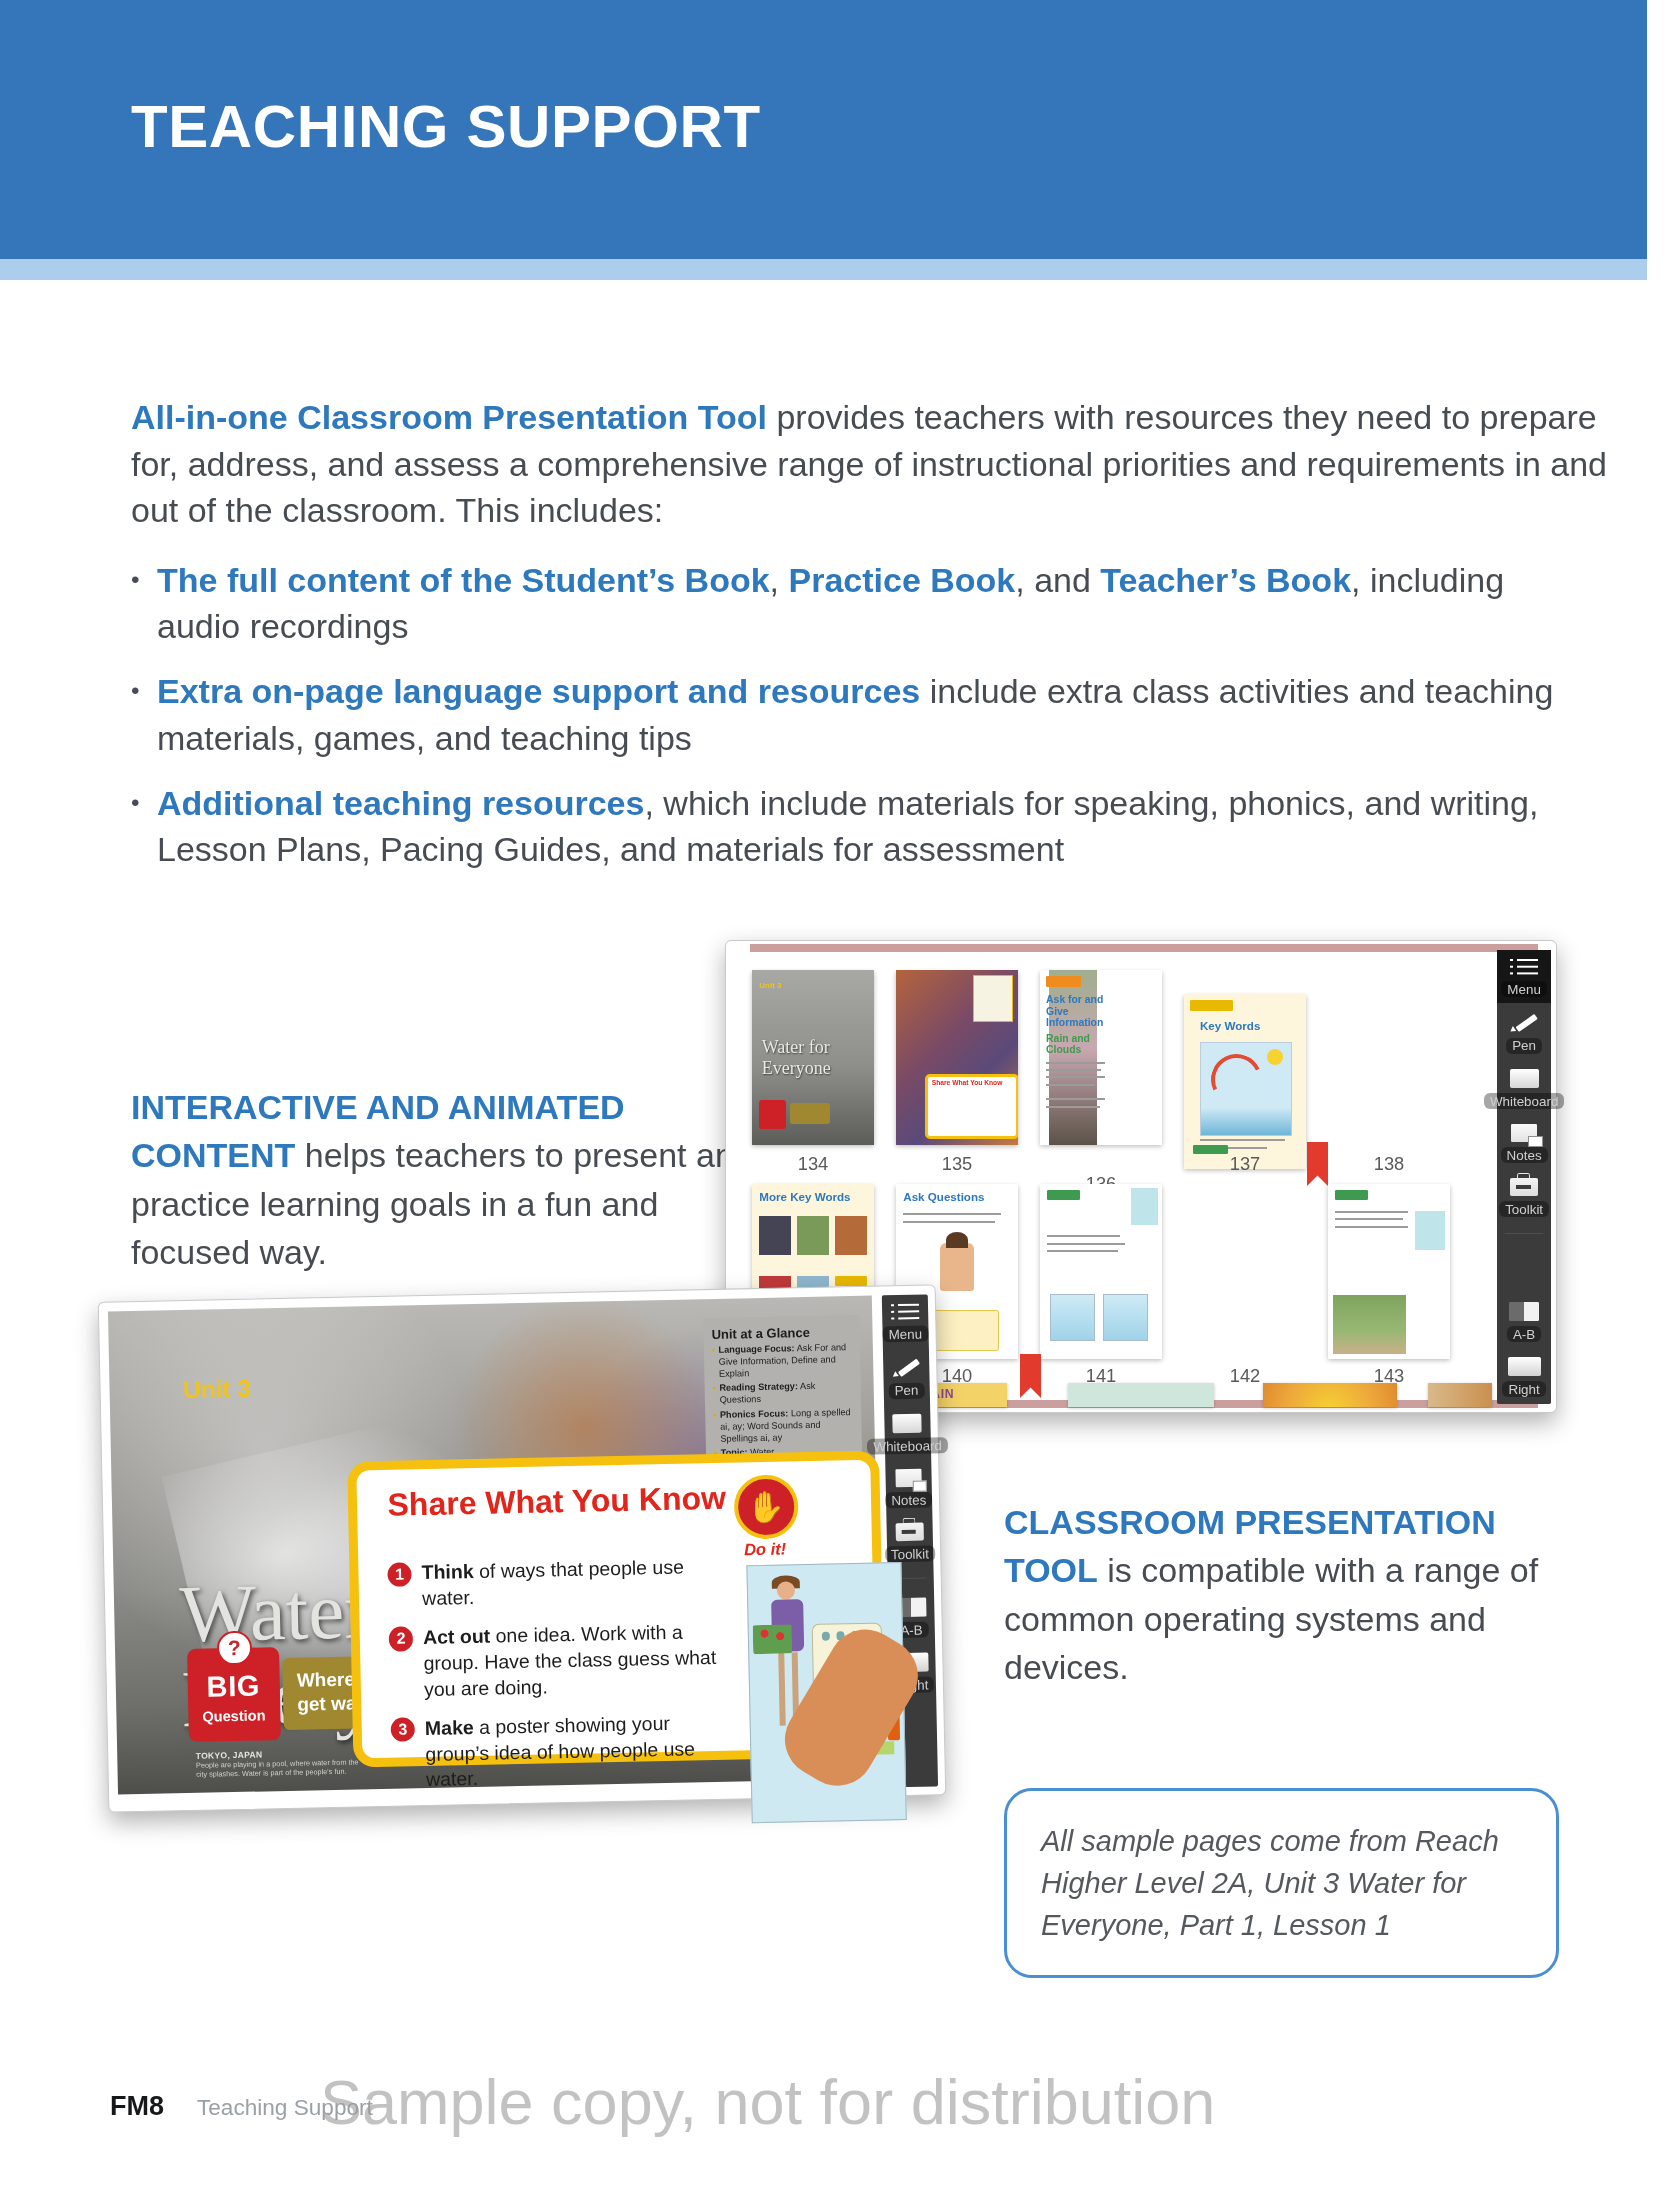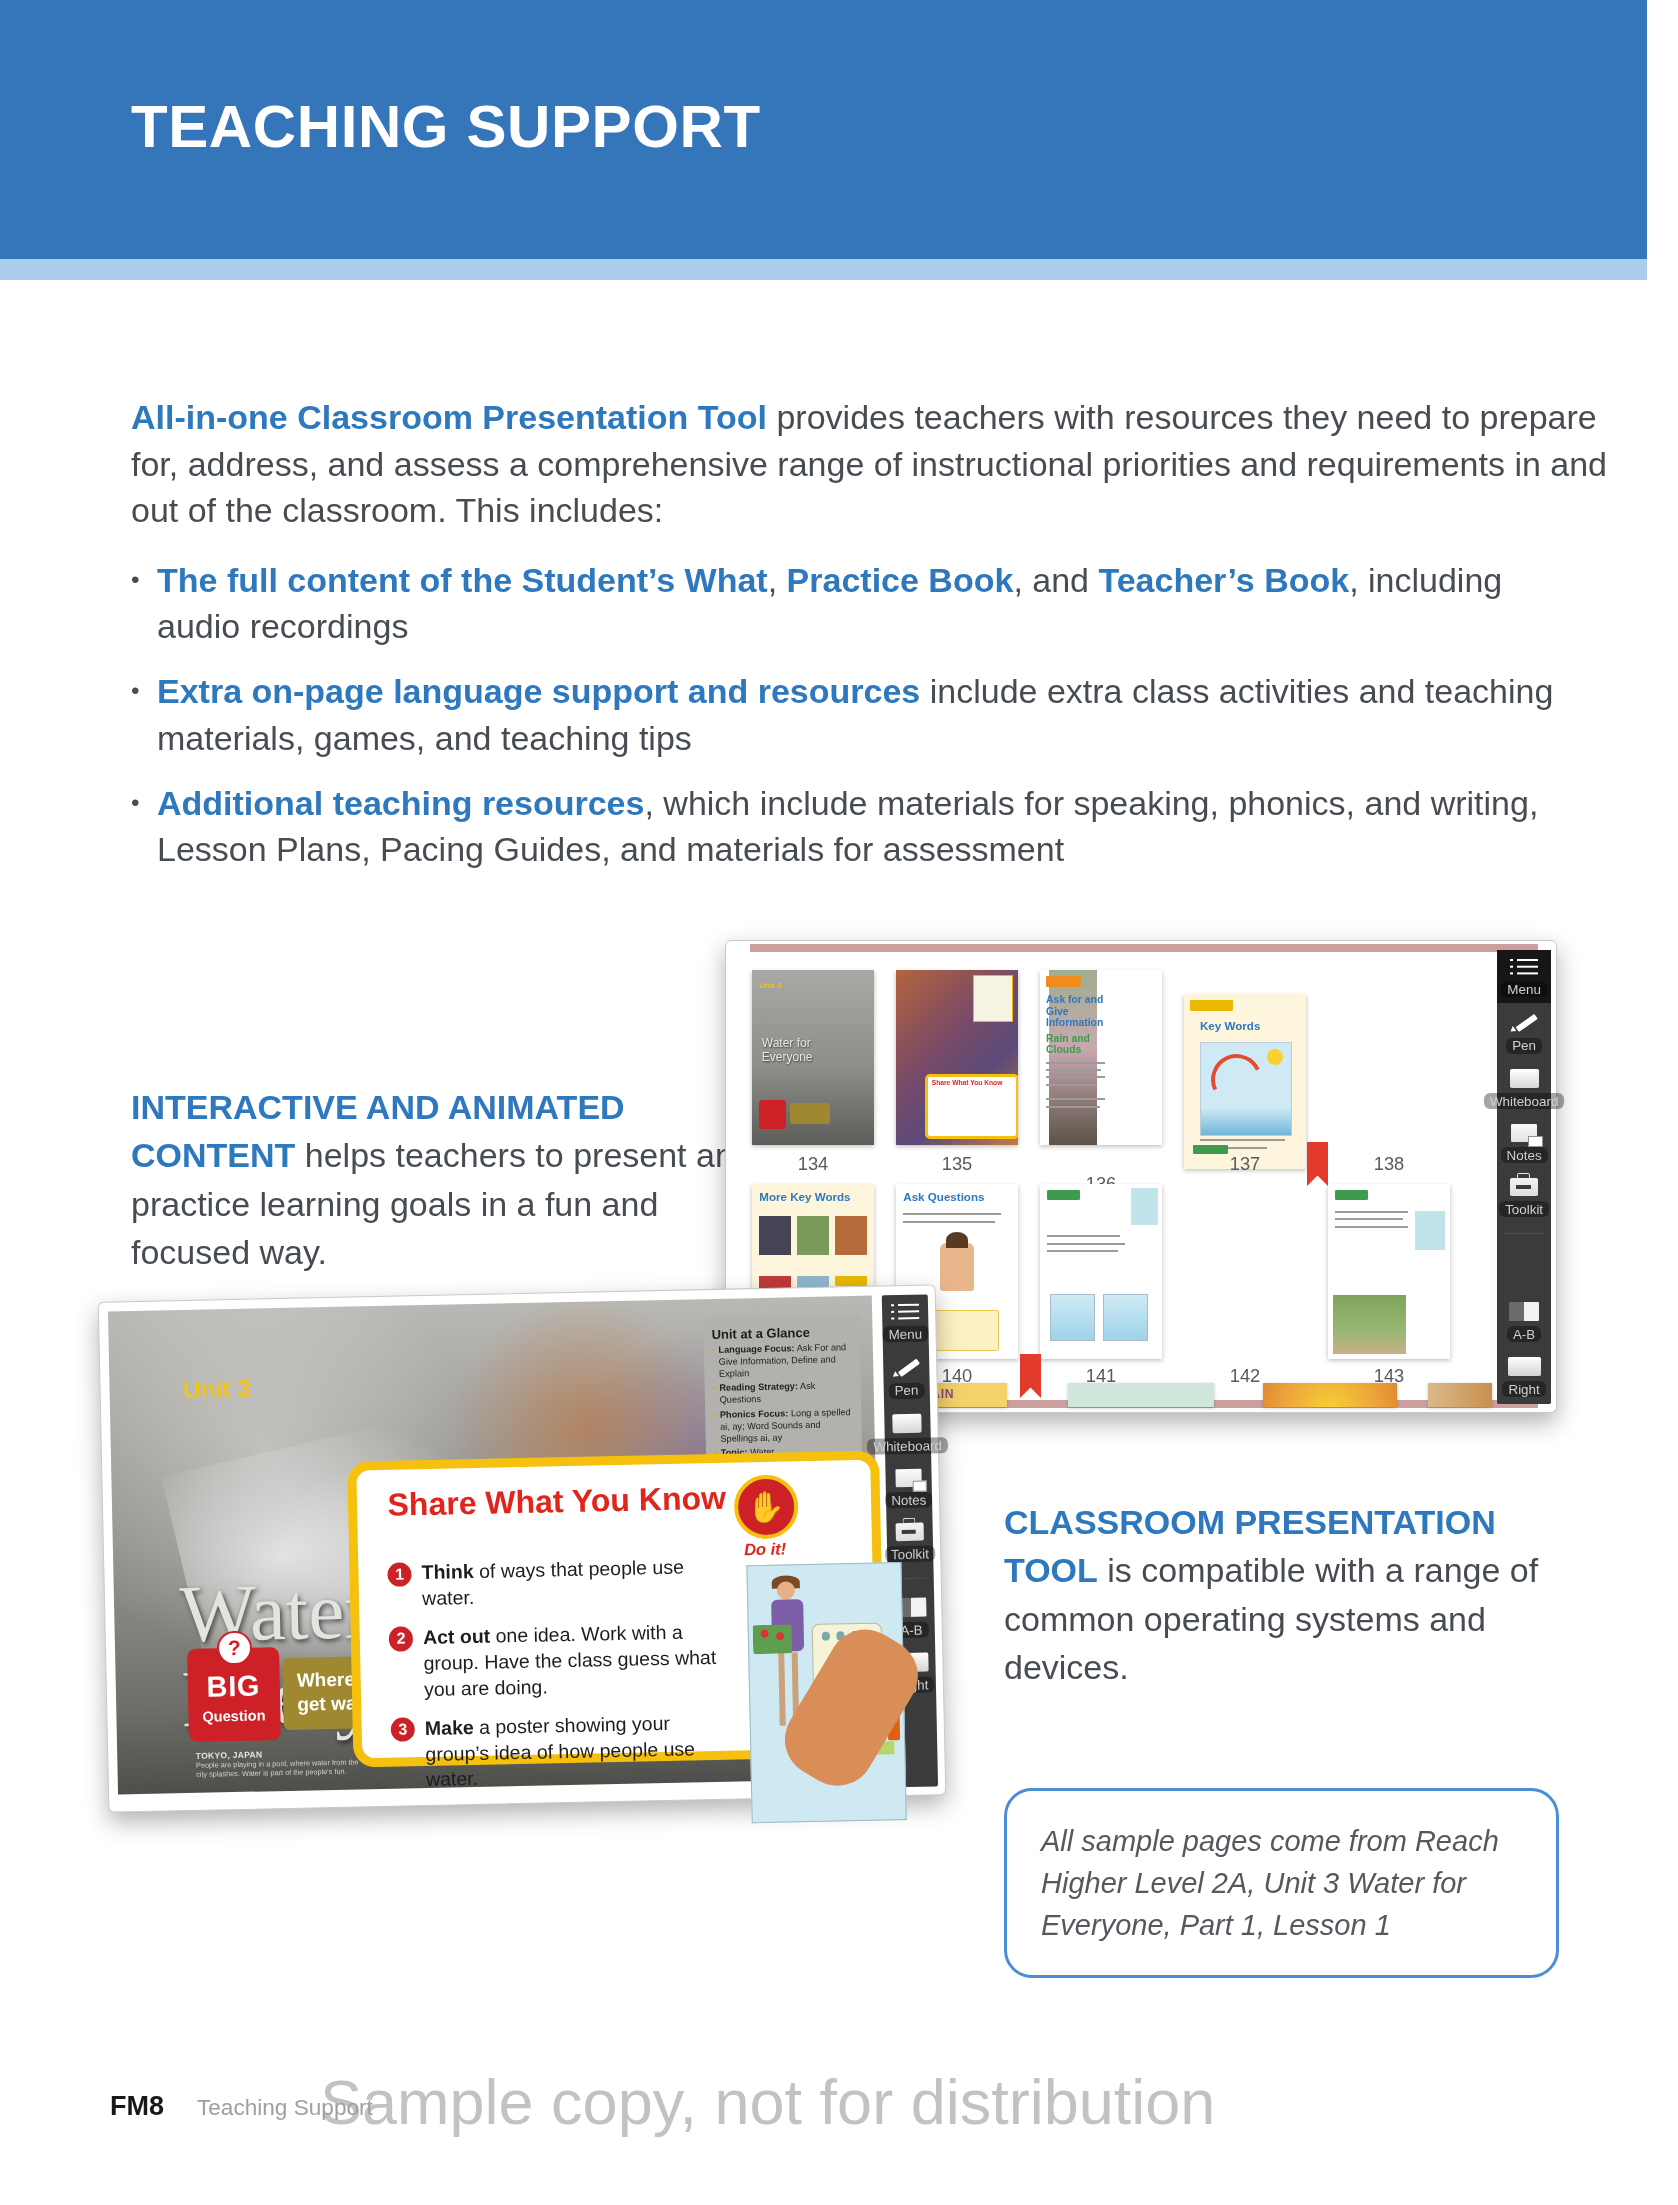--- a/index.html
+++ b/index.html
@@ -72,21 +72,21 @@
   }
   .pagenum{position:absolute;width:122px;text-align:center;font-size:18.3px;color:#5a5a5a;}
   .bookmark{position:absolute;width:21px;height:44px;background:#e23a2d;
     clip-path:polygon(0 0,100% 0,100% 100%,50% 76%,0 100%);cursor:pointer;z-index:3;}
   .tag{position:absolute;height:11px;background:#f08c1e;border-radius:1.2px;}
   .chip{position:absolute;height:9.8px;border-radius:1.2px;}
   .mini-title{position:absolute;color:#2e78bd;font-weight:bold;font-size:10.4px;line-height:1.1;}
   .tline{position:absolute;height:1.8px;background:#9b9b9b;}
   
   .t134{background:linear-gradient(180deg,#a8a8a4 0%,#8e8e8a 55%,#5c5c58 100%);}
-  .t134 .serif{position:absolute;left:9.8px;top:67px;font-family:Liberation Sans, sans-serif;color:#e9e9e6;font-size:12px;line-height:1.15;text-shadow:0.6px 1.2px 1.8px rgba(0,0,0,.6);}
+  .t134 .serif{position:absolute;left:9.8px;top:67px;font-family:Liberation Serif, serif;color:#e9e9e6;font-size:18px;line-height:1.15;text-shadow:0.6px 1.2px 1.8px rgba(0,0,0,.6);}
   .t134 .badge{position:absolute;left:7.3px;bottom:16px;width:27px;height:29px;background:#cd2027;border-radius:3.1px;}
   .t134 .qchip{position:absolute;left:38px;bottom:21px;width:40px;height:21px;background:#9f882f;border-radius:2.4px;}
   .t134 .unit{position:absolute;left:7.3px;top:11px;color:#f0c419;font-size:8px;font-weight:bold;}
   
   .t135{background:linear-gradient(135deg,#b4643c 0%,#7a4a66 40%,#5a4a7a 65%,#c57a40 100%);}
   .t135 .card{position:absolute;right:4.9px;top:4.9px;width:38px;height:45px;background:#f7f3e2;border:1.2px solid #e8b900;}
   .t135 .panel{position:absolute;left:29px;bottom:6.1px;width:88px;height:59px;background:#fff;border:3.1px solid #f6c10e;border-radius:4.9px;}
   .t135 .panel .rt{position:absolute;left:3.7px;top:2.4px;color:#e1251b;font-weight:bold;font-size:6.7px;}
   
   .t136 .photo{position:absolute;right:0;top:0;width:48px;height:175px;background:linear-gradient(180deg,#9fae8e 0%,#c8a8b0 45%,#5c5248 100%);}
@@ -190,21 +190,21 @@
 <div class="header">
   <h1>TEACHING SUPPORT</h1>
 </div>
 <div class="header-strip"></div>
 
 <div class="intro">
   <div><span class="seg-b">All-in-one Classroom Presentation Tool</span><span> provides teachers with resources they need to prepare for, address, and assess a comprehensive range of instructional priorities and requirements in and out of the classroom. This includes:</span></div>
   <div class="bullets">
     <div class="bullet">
       <span class="dot">•</span>
-      <span class="btxt"><span class="seg-b">The full content of the Student’s What</span><span>, </span><span class="seg-b">Practice Book</span><span>, and </span><span class="seg-b">Teacher’s Book</span><span>, including audio recordings</span></span>
+      <span class="btxt"><span class="seg-b">The full content of the Student’s Book</span><span>, </span><span class="seg-b">Practice Book</span><span>, and </span><span class="seg-b">Teacher’s Book</span><span>, including audio recordings</span></span>
     </div>
     <div class="bullet">
       <span class="dot">•</span>
       <span class="btxt"><span class="seg-b">Extra on-page language support and resources</span><span> include extra class activities and teaching materials, games, and teaching tips</span></span>
     </div>
     <div class="bullet">
       <span class="dot">•</span>
       <span class="btxt"><span class="seg-b">Additional teaching resources</span><span>, which include materials for speaking, phonics, and writing, Lesson Plans, Pacing Guides, and materials for assessment</span></span>
     </div>
   </div>

